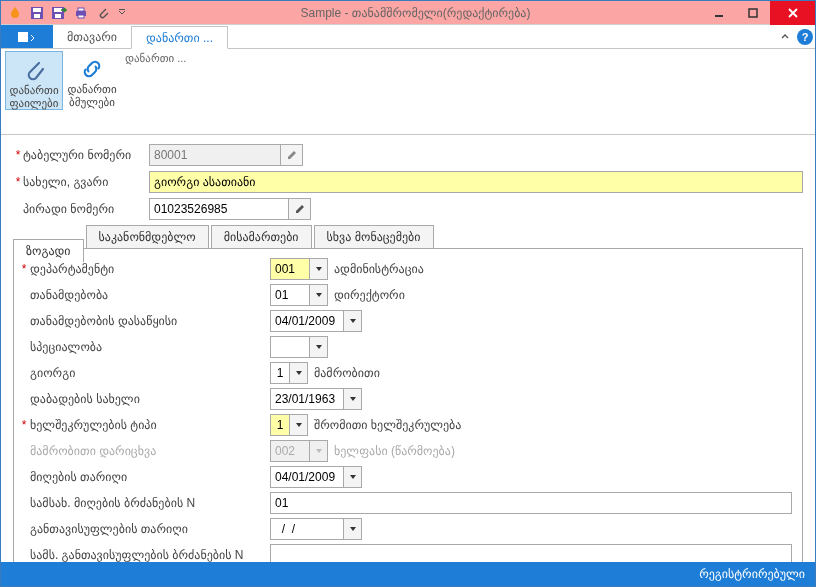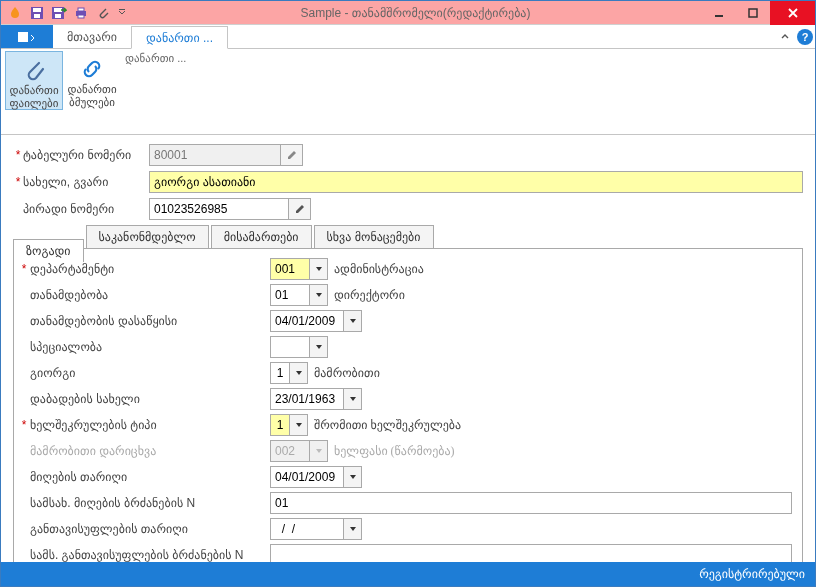--- a/index.html
+++ b/index.html
@@ -49,21 +49,21 @@
   .itb-row { display: flex; align-items: center; min-height: 24px; margin-bottom: 2px; }
   .itb-row .req2 { width: 12px; color: #c00; text-align: center; }
   .itb-row .lbl2 { width: 240px; color: #444; }
   .itb-row .lbl2.dis { color: #aaa; }
   .combo { display: flex; align-items: center; }
   .combo input { height: 22px; border: 1px solid #a9a9a9; padding: 0 4px; font-size: 12px; font-family: inherit; text-align: left; }
   .combo input.hl { background: #ffffa8; }
   .combo input.dis { background: #f0f0f0; color: #aaa; }
   .combo .dd { width: 18px; height: 22px; border: 1px solid #a9a9a9; border-left: none; background: #f4f4f4; display: flex; align-items: center; justify-content: center; }
   .combo .dd.dis { background: #f0f0f0; color: #bbb; }
-  .desc { margin-left: 6px; color: #444; font-family: Liberation Serif, serif; }
+  .desc { margin-left: 6px; color: #444; }
   .desc.dis { color: #aaa; }
   
   .statusbar { height: 24px; background: #1e7dd6; color: #fff; display: flex; align-items: center; justify-content: flex-end; padding: 0 10px; font-size: 12px; }
   
   svg { display: block; }
 </style>
 </head>
 <body>
 
 <div class="window">

